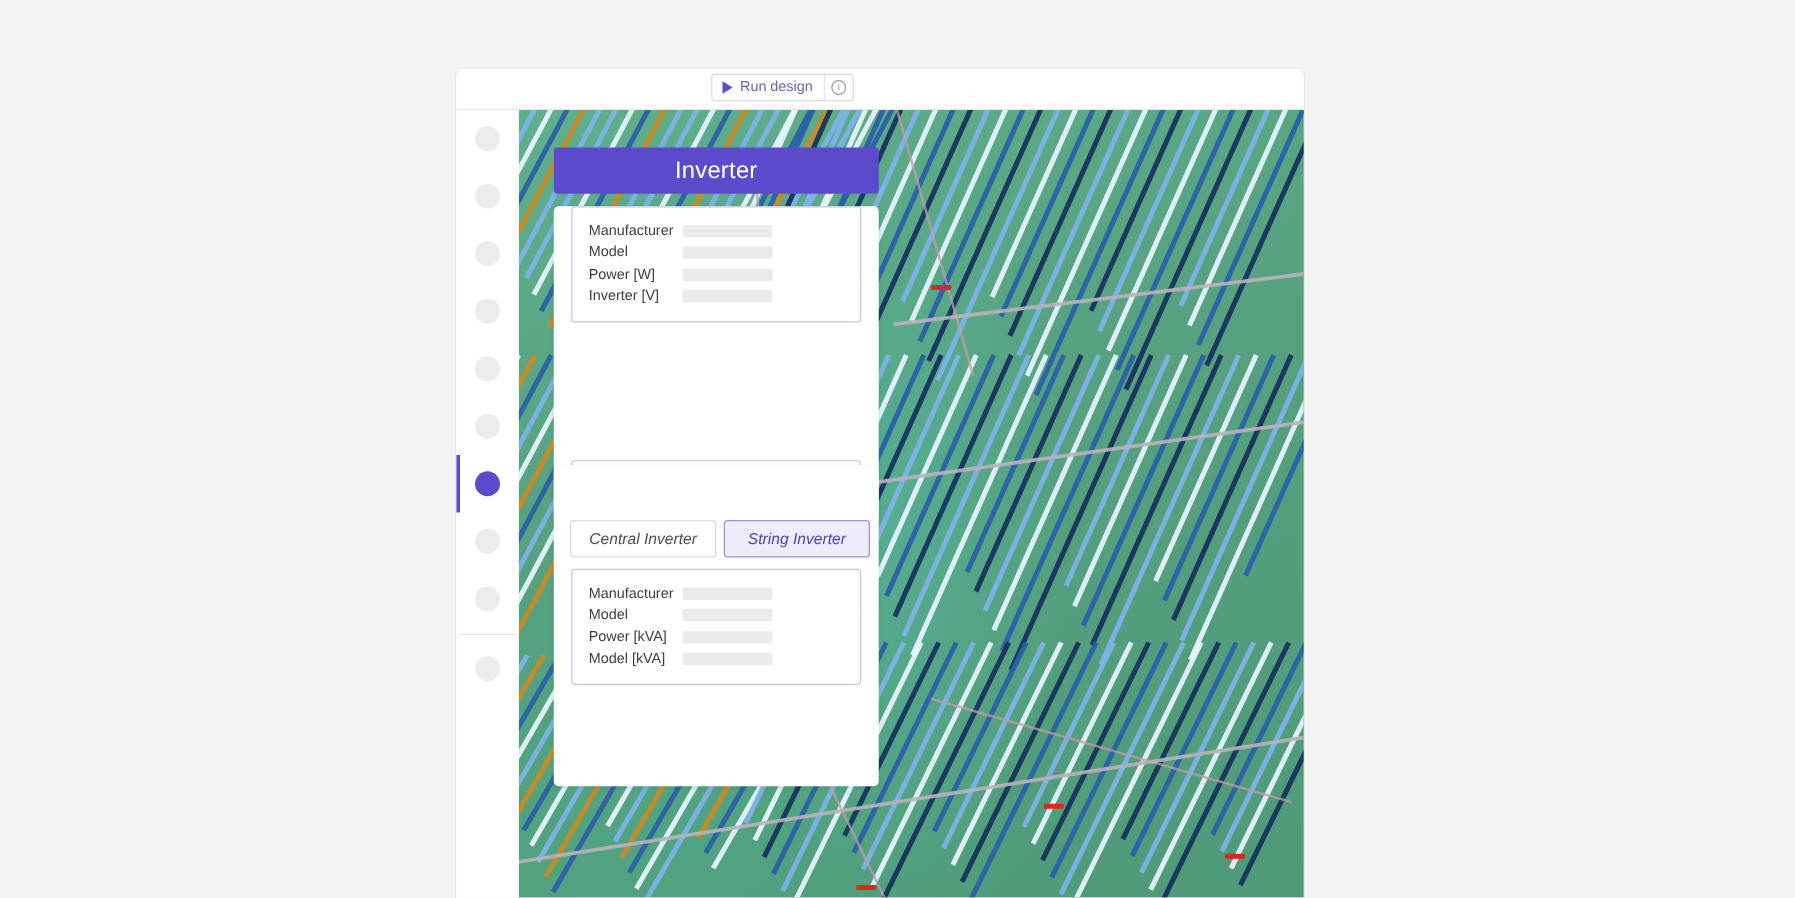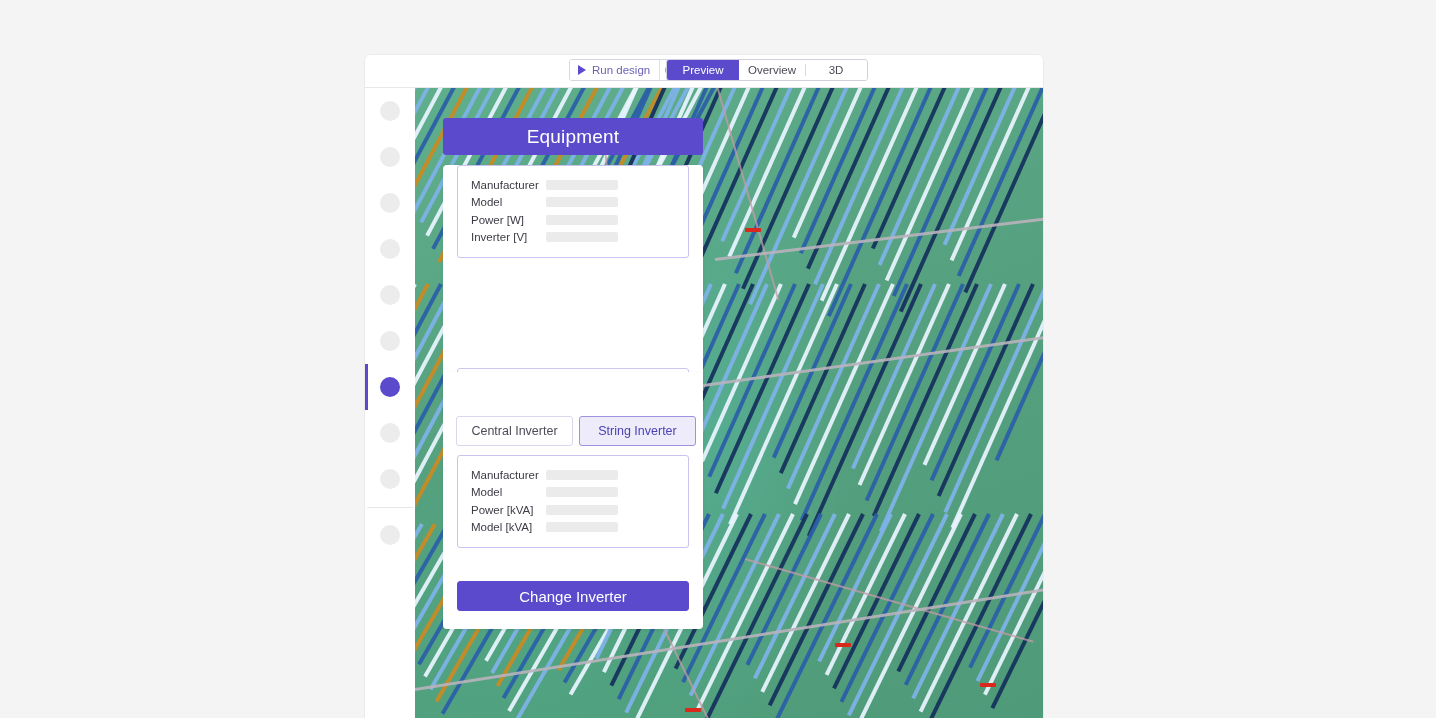--- a/index.html
+++ b/index.html
@@ -256,21 +256,21 @@
     background: #5b4bcc;
     color: #ffffff;
     border: 1px solid #5b4bcc;
   }
   #change-module-button  { top: 203px; }
   #change-inverter-button{ top: 209px; }
 
   #inverter-type-toggle {
     position: absolute;
     left: 13px; top: 44px;
-    display: flex; gap: 6px;
+    display: flex; gap: 6px; font-style: italic;
   }
   .toggle-btn {
     height: 30px;
     border-radius: 3px;
     display: flex; align-items: center; justify-content: center;
     font-size: 12.5px;
     cursor: pointer;
     padding: 0 10px;
   }
   .toggle-btn.unselected {
@@ -299,25 +299,20 @@
         <span class="play-icon"></span>
         <span id="run-design-label">Run design</span>
       </div>
       <div id="run-info-button">
         <span class="info-icon">
           <span>i</span>
         </span>
       </div>
     </div>
 
-    <div id="view-tabs">
-      <div class="view-tab tab-preview active">Preview</div>
-      <div class="view-tab tab-overview">Overview</div>
-      <div class="view-tab tab-3d">3D</div>
-    </div>
   </div>
 
   <div id="map-canvas">
     <div id="map-terrain"></div>
     <div id="pv-rows-layer">
         <div style="position: absolute; left: -60px; top: -20px; width: 380px; height: 260px;">
           <div style="position: absolute; left: 65px; top: 6px; width: 4px; height: 236.048px; background: rgb(127, 179, 232); transform: rotate(28deg); transform-origin: center top; opacity: 0.93;"></div>
           <div style="position: absolute; left: 78px; top: 6px; width: 4px; height: 172.23px; background: rgb(127, 179, 232); transform: rotate(28deg); transform-origin: center top; opacity: 0.93;"></div>
           <div style="position: absolute; left: 91px; top: 6px; width: 4px; height: 187.2px; background: rgb(234, 244, 255); transform: rotate(28deg); transform-origin: center top; opacity: 0.93;"></div>
           <div style="position: absolute; left: 104px; top: 6px; width: 4px; height: 202.17px; background: rgb(43, 95, 168); transform: rotate(28deg); transform-origin: center top; opacity: 0.93;"></div>
@@ -536,21 +531,21 @@
       <div class="step-dot-row">
         <span class="step-dot"></span>
       </div>
       <div id="sidebar-divider"></div>
       <div class="step-dot-row">
         <span class="step-dot"></span>
       </div>
     </div>
 
   <div id="equipment-header">
-    <span id="equipment-title">Equipment</span>
+    <span id="equipment-title">Inverter</span>
   </div>
 
   <div id="pv-module-card" class="panel-card">
     <div class="spec-box">
       <div class="spec-row">
         <span class="spec-label">Manufacturer</span>
         <span class="spec-placeholder"></span>
       </div>
       <div class="spec-row">
         <span class="spec-label">Model</span>
@@ -589,16 +584,15 @@
           <span class="spec-label">Power [kVA]</span>
           <span class="spec-placeholder"></span>
         </div>
         <div class="spec-row">
           <span class="spec-label">Model [kVA]</span>
           <span class="spec-placeholder"></span>
         </div>
       </div>
     </div>
 
-    <div id="change-inverter-button" class="btn-wide btn-filled">Change Inverter</div>
   </div>
 
 </div>
 
 </body></html>

